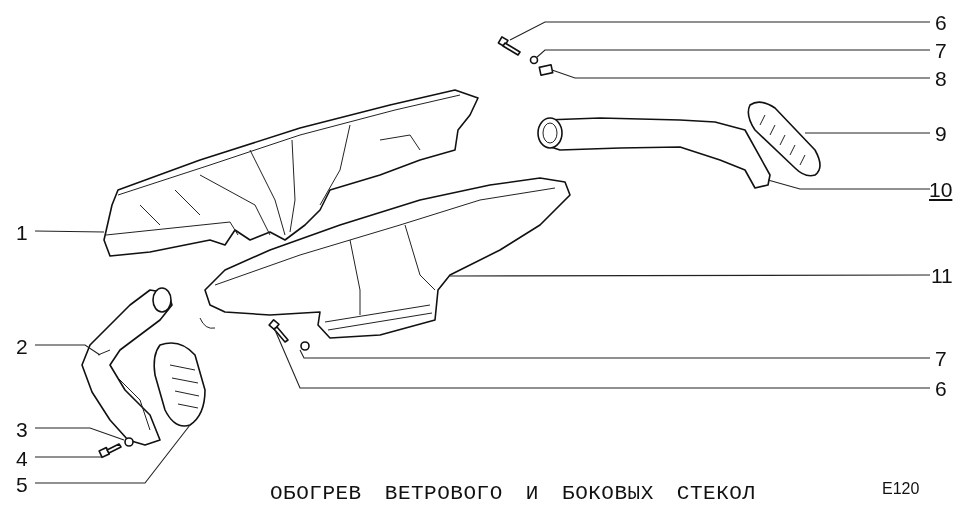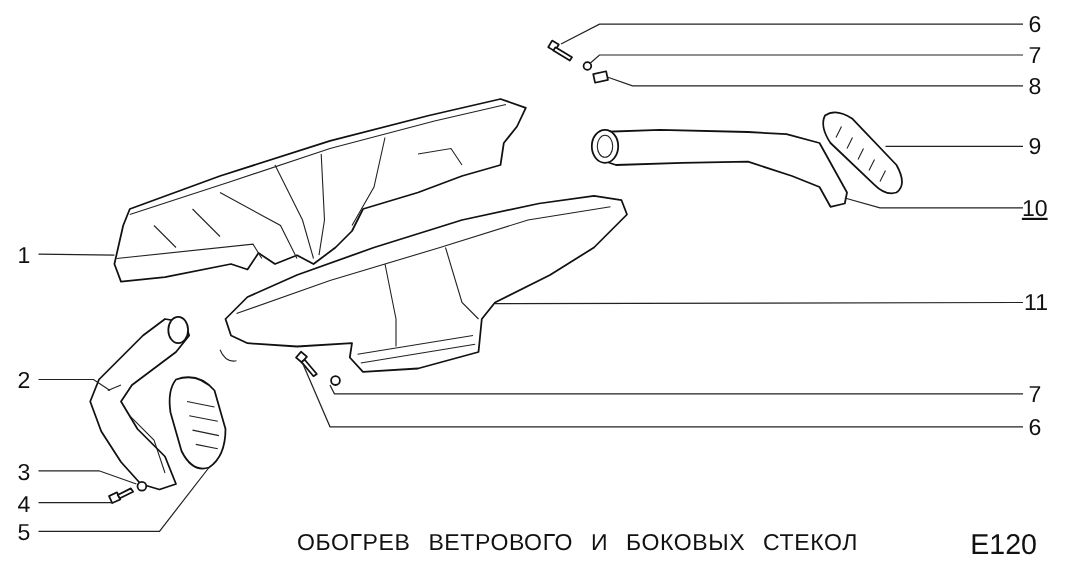--- a/index.html
+++ b/index.html
@@ -1,20 +1,20 @@
 <!DOCTYPE html>
 <html><head>
 <meta charset="utf-8">
 <style>
   html, body { margin: 0; padding: 0; background: #ffffff; }
   body { width: 970px; height: 510px; position: relative; overflow: hidden; font-family: "Liberation Sans", sans-serif; }
   #diagram { position: absolute; left: 0; top: 0; width: 970px; height: 510px; }
   .callout-num { position: absolute; font-family: "Liberation Sans", sans-serif; font-size: 21px; color: #111; line-height: 1; }
-  .title { position: absolute; left: 270px; top: 482px; font-family: Liberation Sans, sans-serif; font-size: 21px; color: #111; letter-spacing: 0.5px; word-spacing: 10px; white-space: nowrap; }
-  .code { position: absolute; left: 882px; top: 480px; font-family: "Liberation Sans", sans-serif; font-size: 26px; color: #111; }
+  .title { position: absolute; left: 270px; top: 482px; font-family: Liberation Mono, monospace; font-size: 21px; color: #111; letter-spacing: 0.5px; word-spacing: 10px; white-space: nowrap; }
+  .code { position: absolute; left: 882px; top: 480px; font-family: "Liberation Sans", sans-serif; font-size: 16px; color: #111; }
   svg .part { fill: #fff; stroke: #111; stroke-width: 1.6; stroke-linejoin: round; }
   svg .detail { fill: none; stroke: #222; stroke-width: 1; }
   svg .leader { fill: none; stroke: #222; stroke-width: 1.1; }
 </style>
 </head>
 <body>
 
 <svg id="diagram" viewBox="0 0 970 510" xmlns="http://www.w3.org/2000/svg">
 
   <g>

